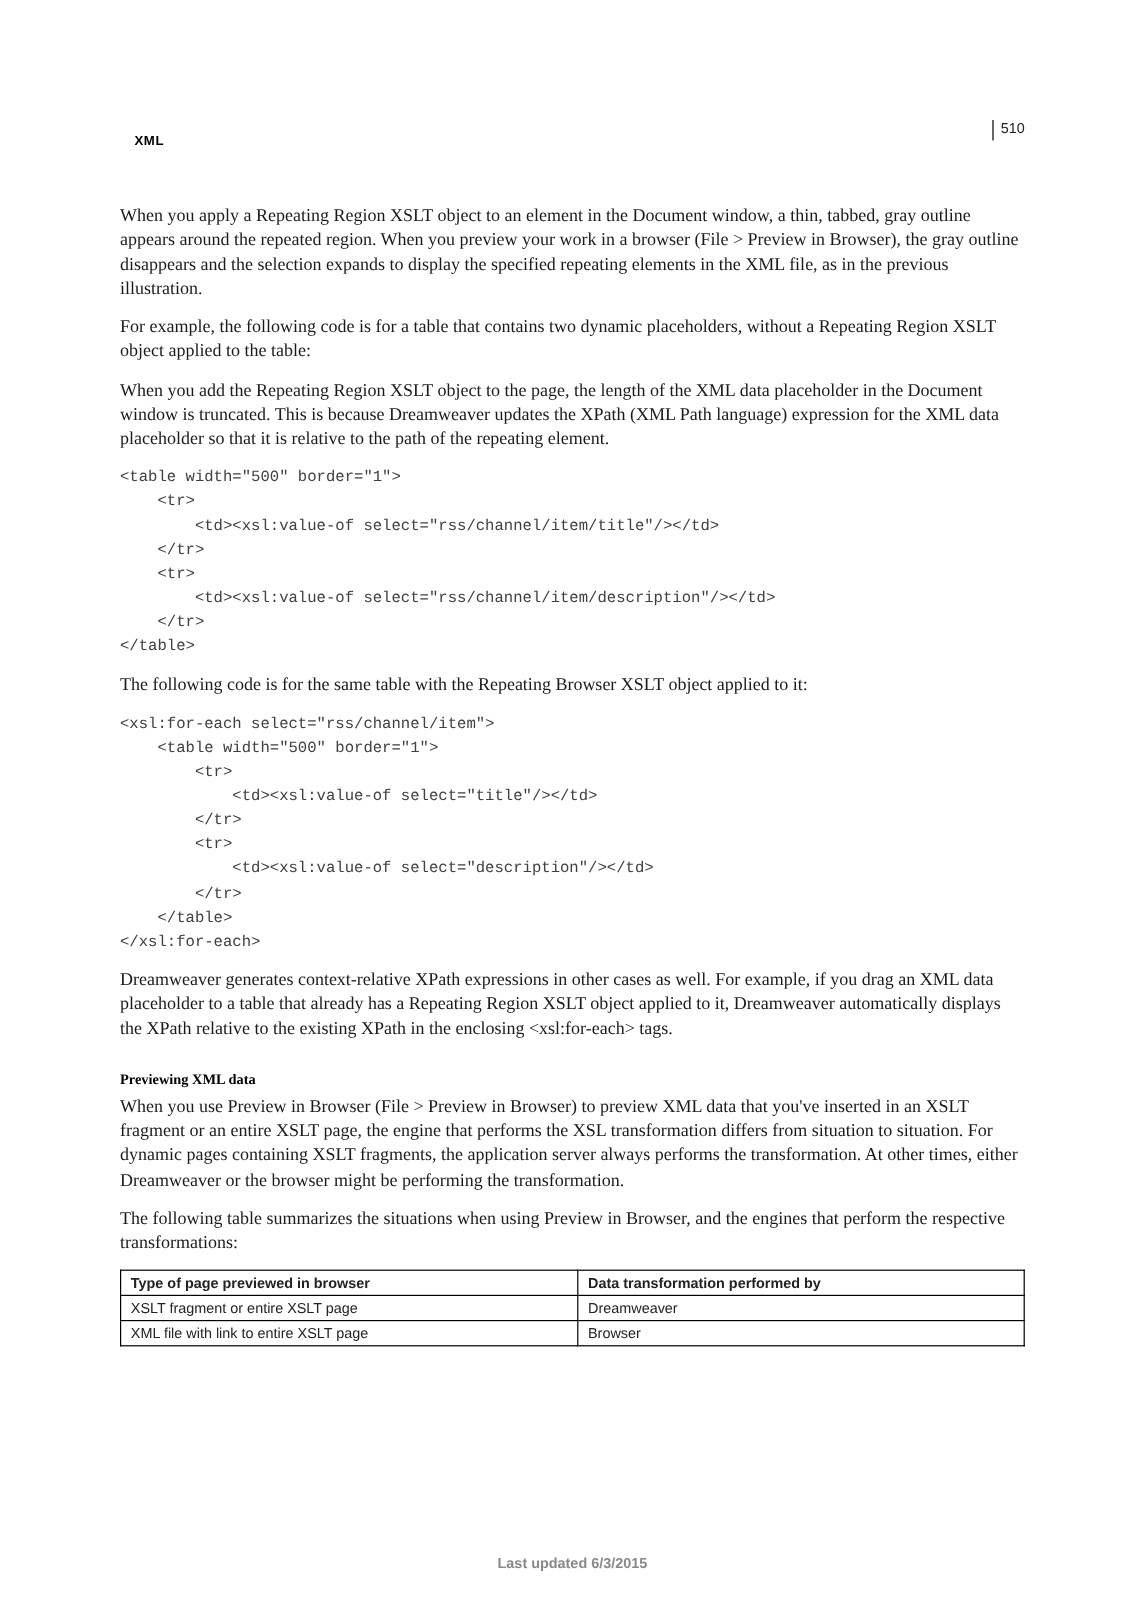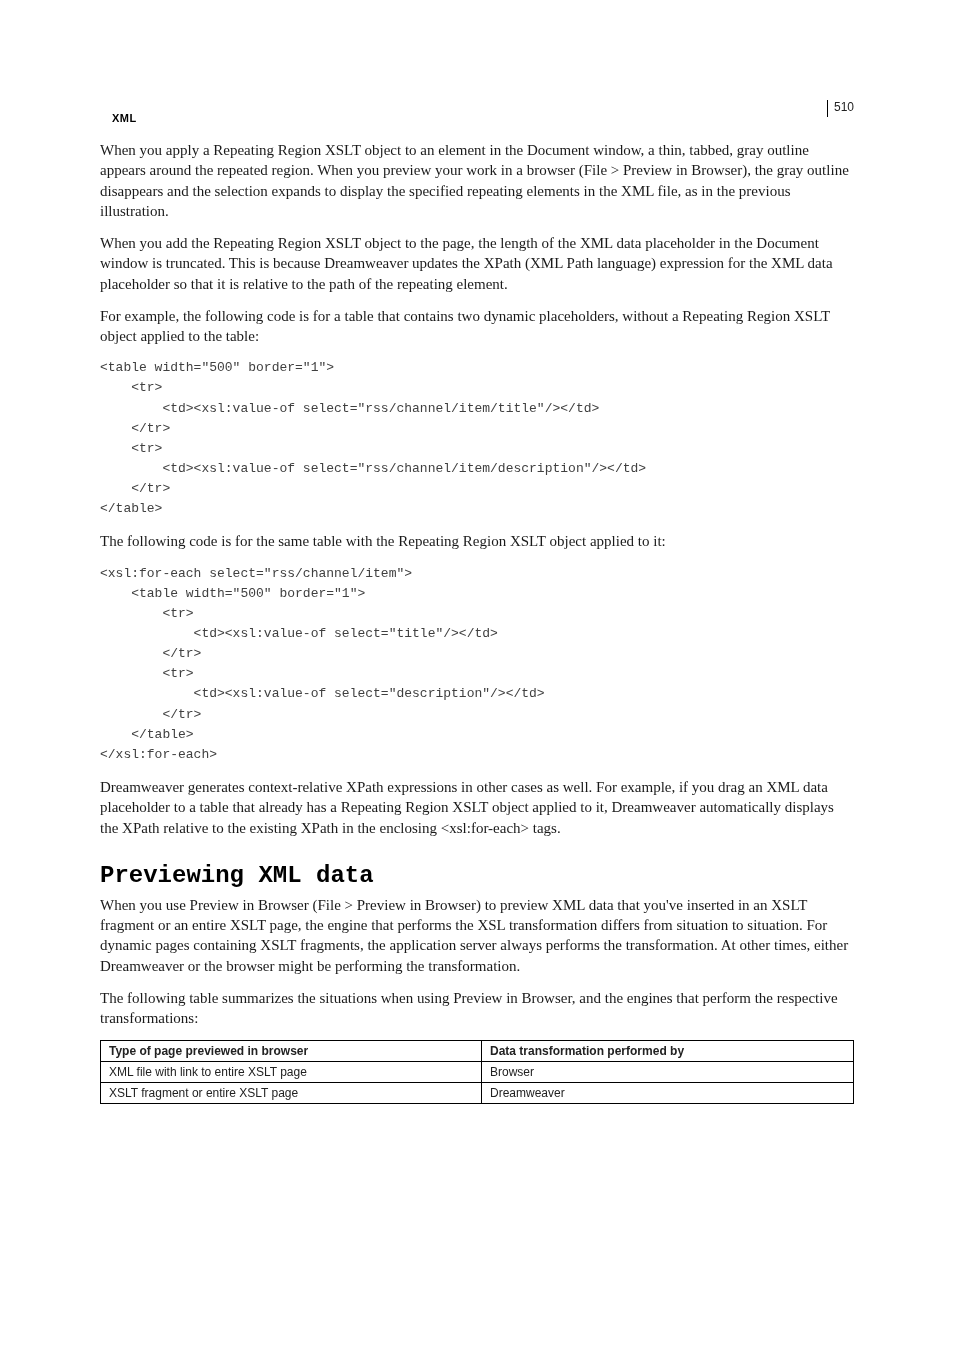--- a/index.html
+++ b/index.html
@@ -31,40 +31,40 @@
     position: absolute;
     top: 100px;
     right: 100px;
     font-family: "Myriad Pro", "Helvetica Neue", Arial, sans-serif;
     font-weight: 400;
     font-size: 12px;
     border-left: 1.5px solid #000;
     padding: 0 0 3px 6px;
   }
   .content {
-    margin-top: 30px;
+    margin-top: 60px;
   }
   p.body {
     font-size: 15px;
     line-height: 1.35;
     margin: 0 0 12px 0;
     color: #1a1a1a;
   }
   pre.code {
     font-family: "Courier New", Courier, monospace;
     font-size: 13px;
     line-height: 1.55;
     margin: 4px 0 12px 0;
     white-space: pre;
     color: #404040;
   }
   h2.section {
-    font-family: Liberation Mono, monospace;
+    font-family: Liberation Serif, serif;
     font-weight: 700;
-    font-size: 24px;
+    font-size: 12px;
     margin: 24px 0 6px 0;
     color: #000;
   }
   table.data-table {
     width: 100%;
     border-collapse: collapse;
     margin-top: 10px;
     font-family: "Myriad Pro", "Helvetica Neue", Arial, sans-serif;
     font-size: 12px;
   }
@@ -94,33 +94,33 @@
 <body>
 
 <div class="page">
 
   <div class="header-label">XML</div>
   <div class="page-number">510</div>
 
   <div class="content">
 
     <p class="body">When you apply a Repeating Region XSLT object to an element in the Document window, a thin, tabbed, gray outline appears around the repeated region. When you preview your work in a browser (File &gt; Preview in Browser), the gray outline disappears and the selection expands to display the specified repeating elements in the XML file, as in the previous illustration.</p>
+    <p class="body">For example, the following code is for a table that contains two dynamic placeholders, without a Repeating Region XSLT object applied to the table:</p>
     <p class="body">When you add the Repeating Region XSLT object to the page, the length of the XML data placeholder in the Document window is truncated. This is because Dreamweaver updates the XPath (XML Path language) expression for the XML data placeholder so that it is relative to the path of the repeating element.</p>
-    <p class="body">For example, the following code is for a table that contains two dynamic placeholders, without a Repeating Region XSLT object applied to the table:</p>
 
     <pre class="code">&lt;table width="500" border="1"&gt; 
     &lt;tr&gt; 
         &lt;td&gt;&lt;xsl:value-of select="rss/channel/item/title"/&gt;&lt;/td&gt; 
     &lt;/tr&gt; 
     &lt;tr&gt; 
         &lt;td&gt;&lt;xsl:value-of select="rss/channel/item/description"/&gt;&lt;/td&gt; 
     &lt;/tr&gt; 
 &lt;/table&gt;</pre>
 
-    <p class="body">The following code is for the same table with the Repeating Region XSLT object applied to it:</p>
+    <p class="body">The following code is for the same table with the Repeating Browser XSLT object applied to it:</p>
 
     <pre class="code">&lt;xsl:for-each select="rss/channel/item"&gt; 
     &lt;table width="500" border="1"&gt; 
         &lt;tr&gt; 
             &lt;td&gt;&lt;xsl:value-of select="title"/&gt;&lt;/td&gt; 
         &lt;/tr&gt; 
         &lt;tr&gt; 
             &lt;td&gt;&lt;xsl:value-of select="description"/&gt;&lt;/td&gt; 
         &lt;/tr&gt; 
     &lt;/table&gt; 
@@ -133,26 +133,27 @@
     <p class="body">When you use Preview in Browser (File &gt; Preview in Browser) to preview XML data that you've inserted in an XSLT fragment or an entire XSLT page, the engine that performs the XSL transformation differs from situation to situation. For dynamic pages containing XSLT fragments, the application server always performs the transformation. At other times, either Dreamweaver or the browser might be performing the transformation.</p>
     <p class="body">The following table summarizes the situations when using Preview in Browser, and the engines that perform the respective transformations:</p>
 
     <table class="data-table">
       <tbody>
           <tr>
         <th>Type of page previewed in browser</th>
         <th>Data transformation performed by</th>
       </tr>
       <tr>
+        <td>XSLT fragment or entire XSLT page</td>
+        <td>Dreamweaver</td>
+      </tr>
+      <tr>
         <td>XML file with link to entire XSLT page</td>
         <td>Browser</td>
-      </tr>
-      <tr>
-        <td>XSLT fragment or entire XSLT page</td>
-        <td>Dreamweaver</td>
       </tr>
     </tbody>
       </table>
 
   </div>
 
+  <div class="footer">Last updated 6/3/2015</div>
 
 </div>
 
 </body></html>

